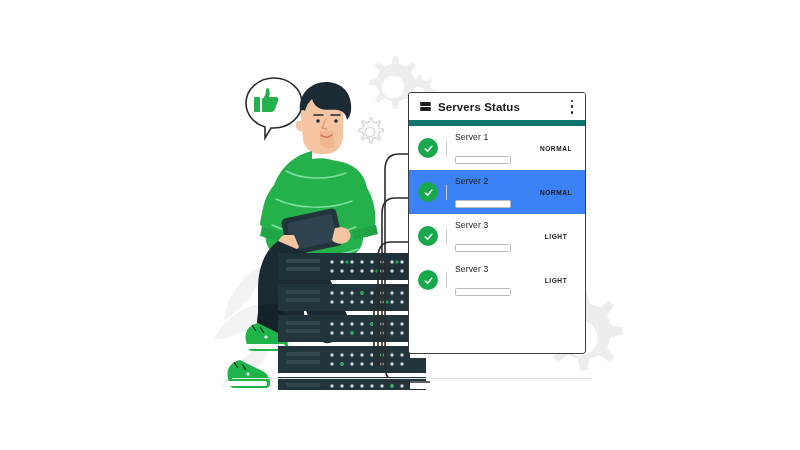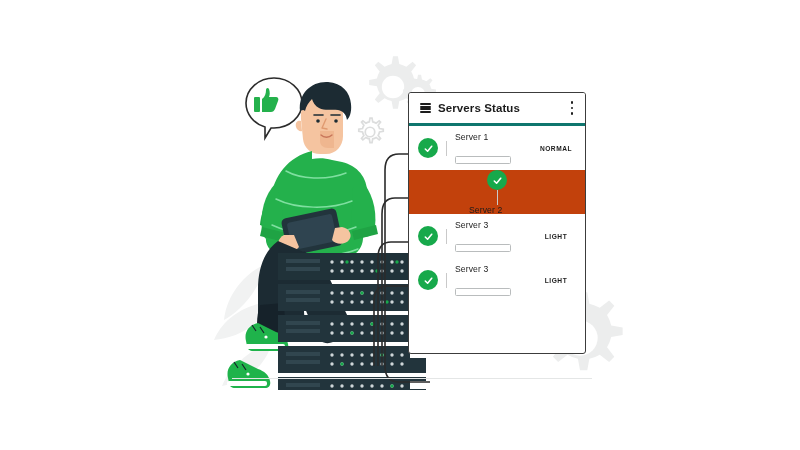--- a/index.html
+++ b/index.html
@@ -22,37 +22,37 @@
   .cables{position:absolute;left:355px;top:130px;width:75px;height:255px;}
 
   
   .card{
     position:absolute;left:408px;top:92px;width:178px;height:262px;
     background:#ffffff;border:1px solid #3c3c3c;border-radius:3px;
     box-sizing:border-box;overflow:hidden;
   }
   .card-head{
     height:33px;display:flex;align-items:center;padding:0 11px 0 11px;
-    background:#ffffff;border-bottom:3px solid #0f766e;box-sizing:border-box;
+    background:#ffffff;border-bottom:6px solid #0f766e;box-sizing:border-box;
   }
   .menu-bars{width:11px;height:10px;display:flex;flex-direction:column;
     justify-content:space-between;margin-right:7px;flex:0 0 auto;}
   .menu-bars i{display:block;height:2px;background:#1d1d1d;border-radius:1px;}
   .card-title{font-size:11.5px;font-weight:bold;color:#1b1b1b;letter-spacing:.1px;
     white-space:nowrap;}
   .kebab{margin-left:auto;width:4px;height:14px;display:flex;flex-direction:column;
     justify-content:space-between;align-items:center;}
   .kebab i{width:2.6px;height:2.6px;border-radius:50%;background:#1d1d1d;display:block;}
 
   .rows{display:flex;flex-direction:column;}
   .row{
     height:44px;display:flex;align-items:center;padding:0 9px 0 9px;
     box-sizing:border-box;position:relative;
   }
-  .row.alt{background:#c2410c;flex-direction:column;}
+  .row.alt{background:#3b82f6;}
   .row.plain{background:#ffffff;}
 
   .badge{width:20px;height:20px;border-radius:50%;flex:0 0 auto;
     display:flex;align-items:center;justify-content:center;}
   .badge.ok{background:#17a94b;}
   .badge.off{background:#2d3b44;}
   .badge svg{display:block;}
 
   .vdiv{width:1px;height:15px;background:#c9c9c9;margin:0 8px 0 8px;flex:0 0 auto;}
 

